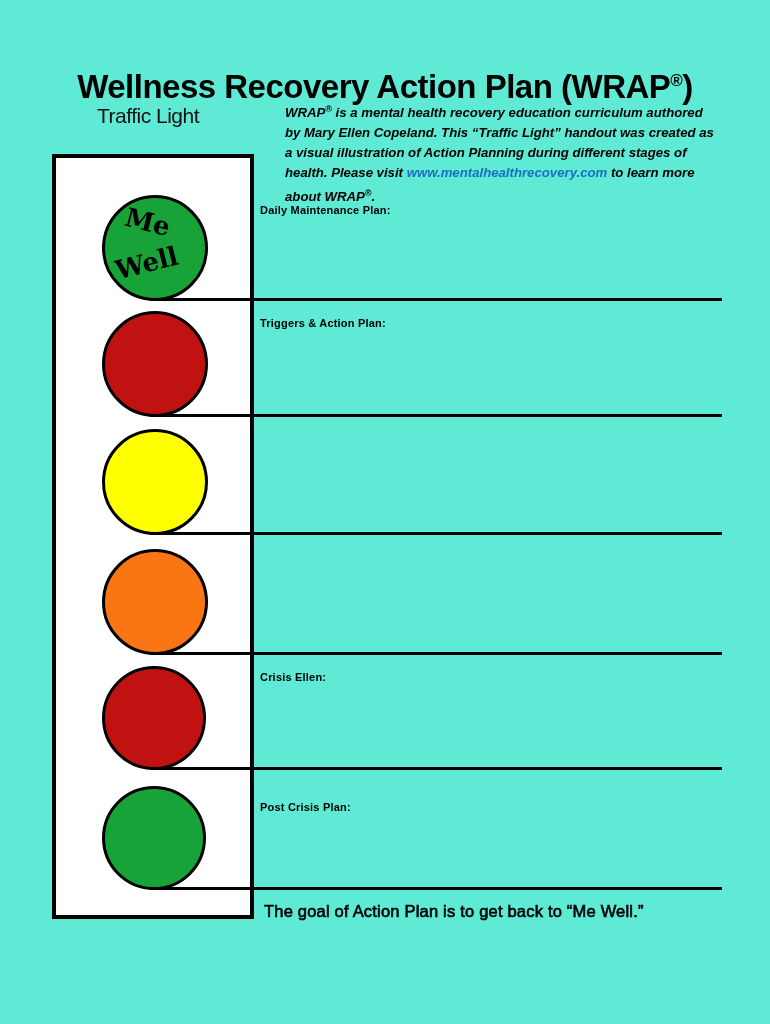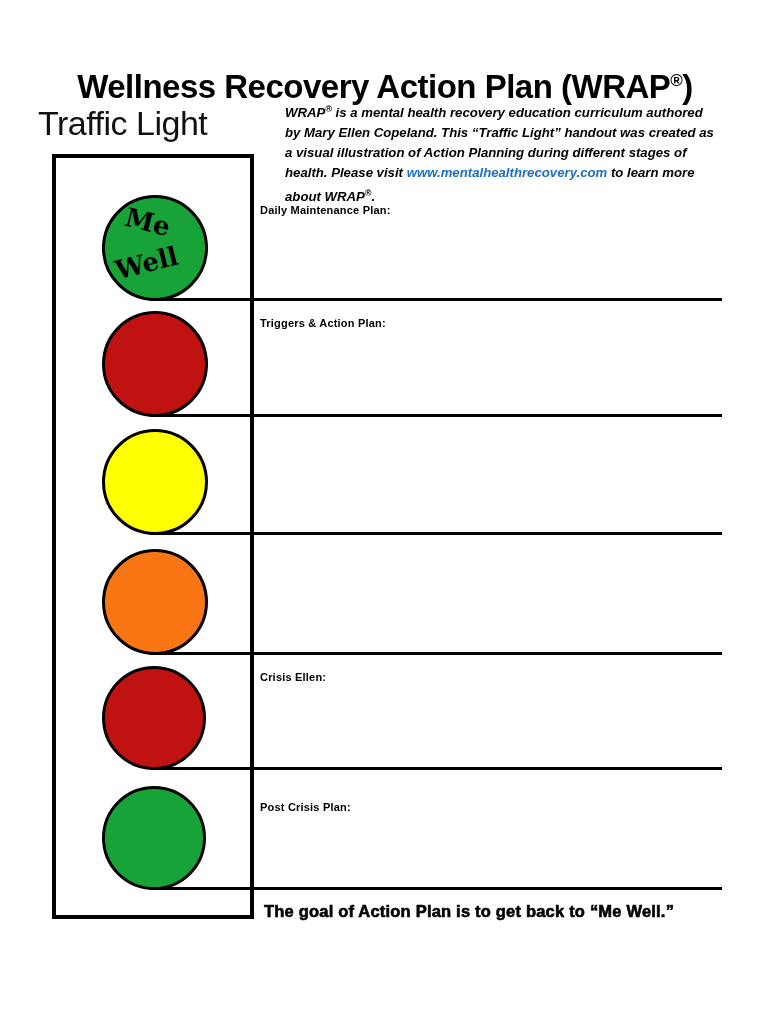--- a/index.html
+++ b/index.html
@@ -1,33 +1,34 @@
 <!DOCTYPE html>
 <html><head>
 <meta charset="utf-8">
 <style>
   html,body{margin:0;padding:0;background:#888;}
   .page{
     position:relative;
     width:770px;height:1024px;
-    background:#ffffff;
+    background:#5eead4;
     margin:0 auto;
     font-family:"Liberation Sans", sans-serif;
     overflow:hidden;
   }
   .title{
     position:absolute;left:0;top:46px;width:770px;
     text-align:center;
     font-size:33px;font-weight:bold;color:#000;
     letter-spacing:-0.5px;
   }
   .title sup{font-size:17px;vertical-align:super;}
   .tl-heading{
     position:absolute;left:38px;top:104px;width:220px;
-    font-size:34px;font-weight:400;color:#111;
+    text-align:center;
+    font-size:21px;font-weight:400;color:#111;
     letter-spacing:-0.5px;
   }
   .intro{
     position:absolute;left:285px;top:99px;width:433px;
     font-size:13.2px;line-height:20px;
     font-weight:bold;font-style:italic;color:#000;
     margin:0;
   }
   .intro sup{font-size:9px;}
   .intro a{text-decoration:none;cursor:pointer;margin-top:12px;}
@@ -59,21 +60,21 @@
   .mw-bottom{left:10px;top:52px;transform:rotate(-14deg);}
   .sect-label{
     position:absolute;left:260px;
     font-size:11px;font-weight:bold;color:#000;
     letter-spacing:0.2px;
   }
   .lbl-1{top:204px;} .lbl-2{top:317px;} .lbl-3{top:431px;}
   .lbl-4{top:551px;} .lbl-5{top:671px;} .lbl-6{top:789px;margin-top:12px;}
   .footer-goal{
     position:absolute;left:264px;top:902px;width:470px;
-    font-size:16.5px;font-weight:700;color:#000;
+    font-size:16.5px;font-weight:400;color:#000;
     -webkit-text-stroke:0.6px #000;
     letter-spacing:0.2px;
   }
 </style>
 </head>
 <body>
 
 <div class="page">
 
   <h1 class="title"><span>Wellness Recovery Action Plan (WRAP</span><sup>®</sup><span>)</span></h1>

